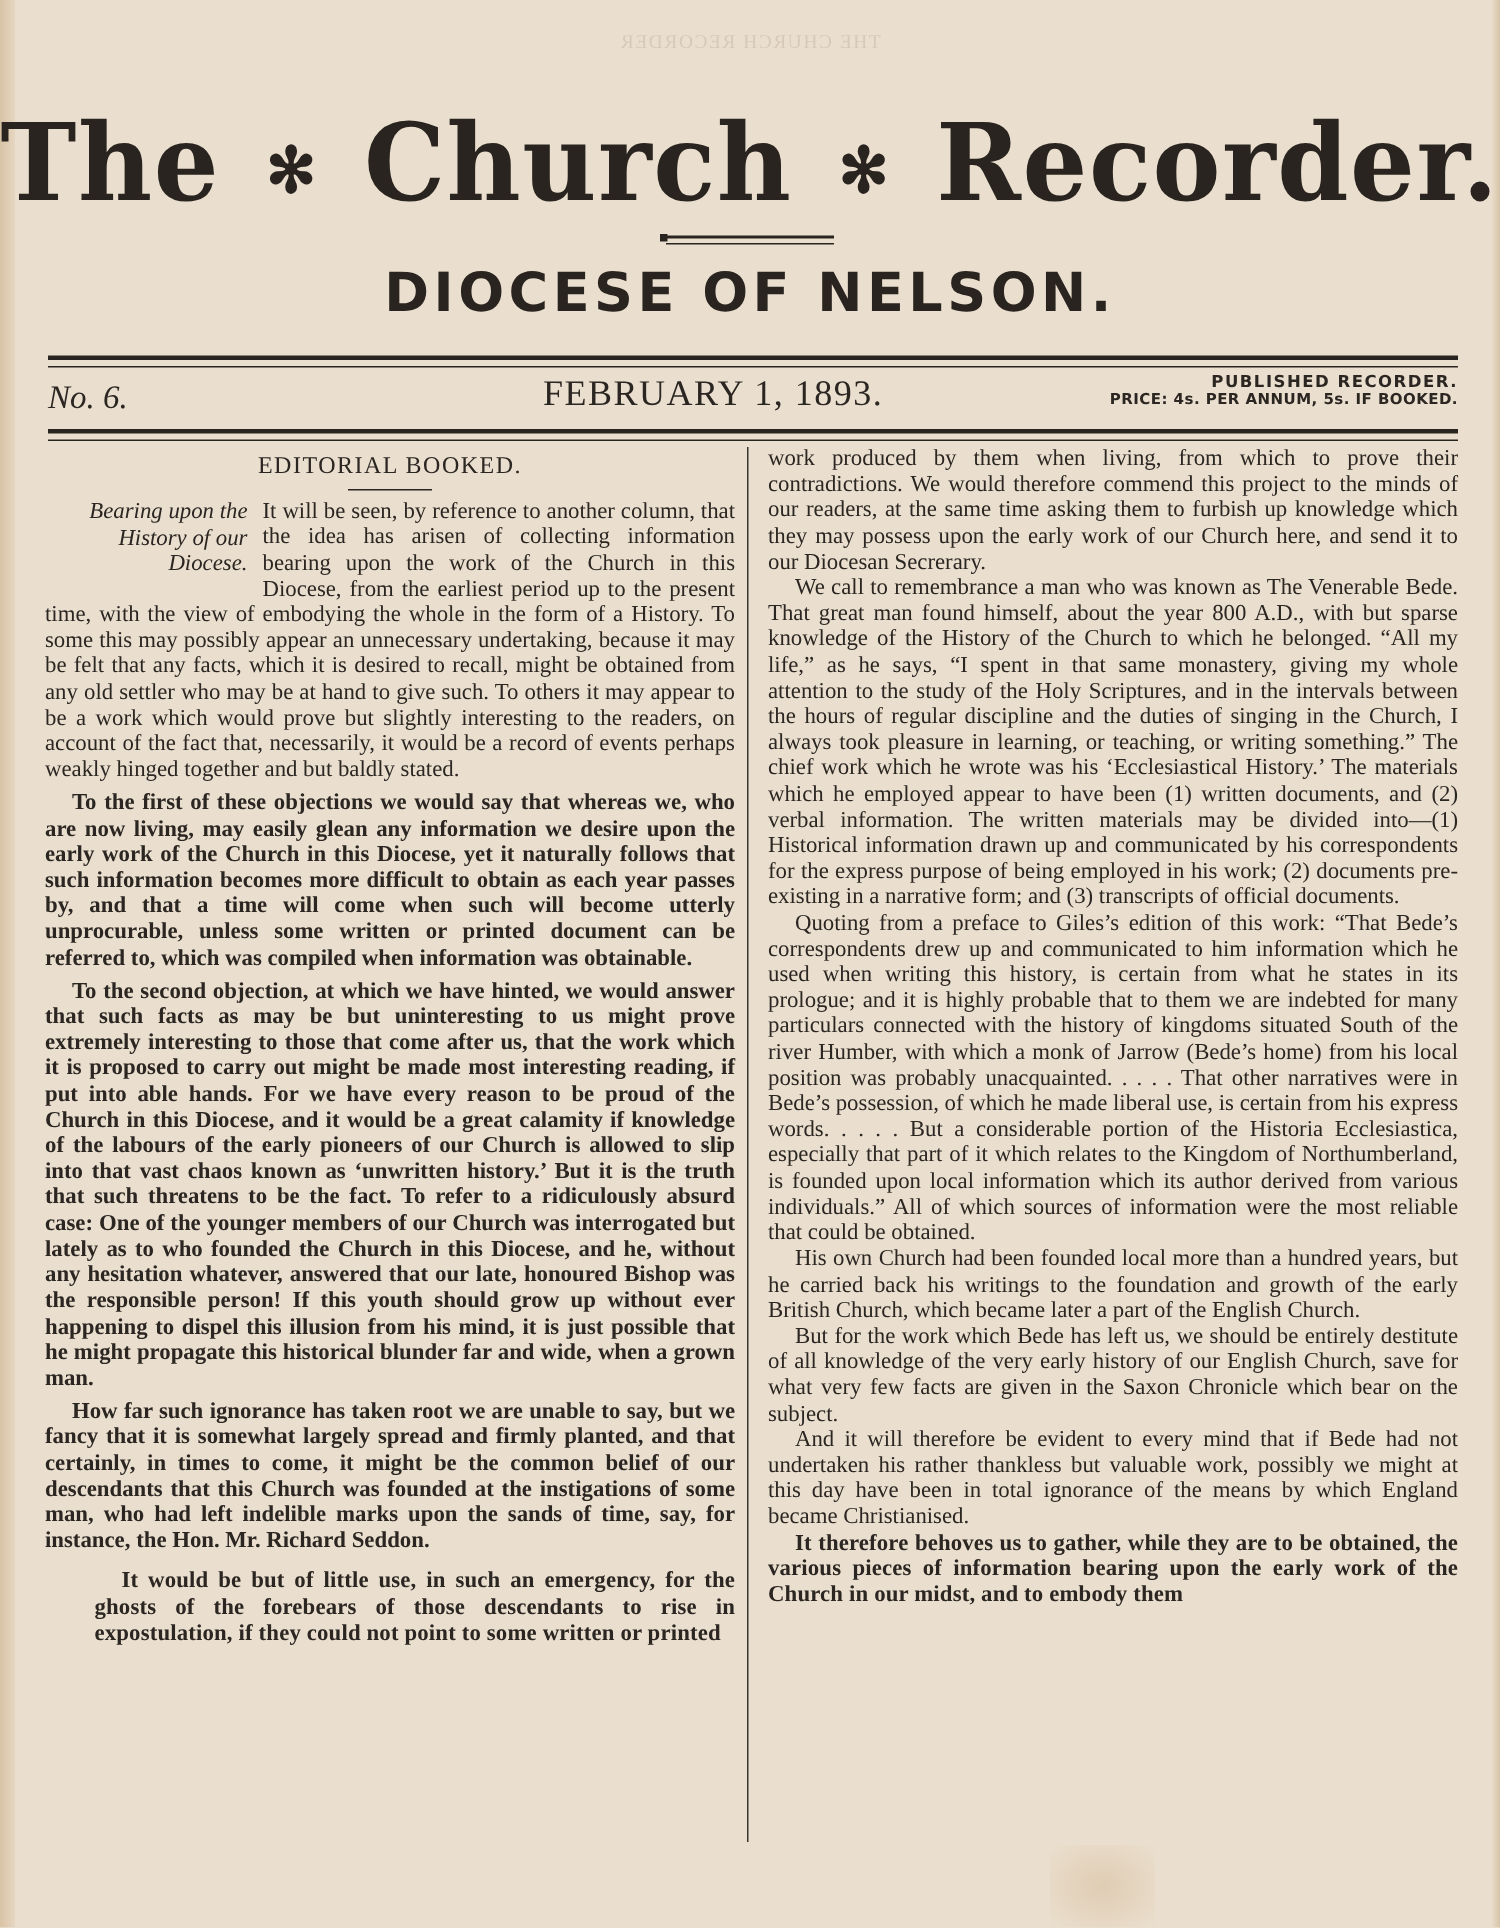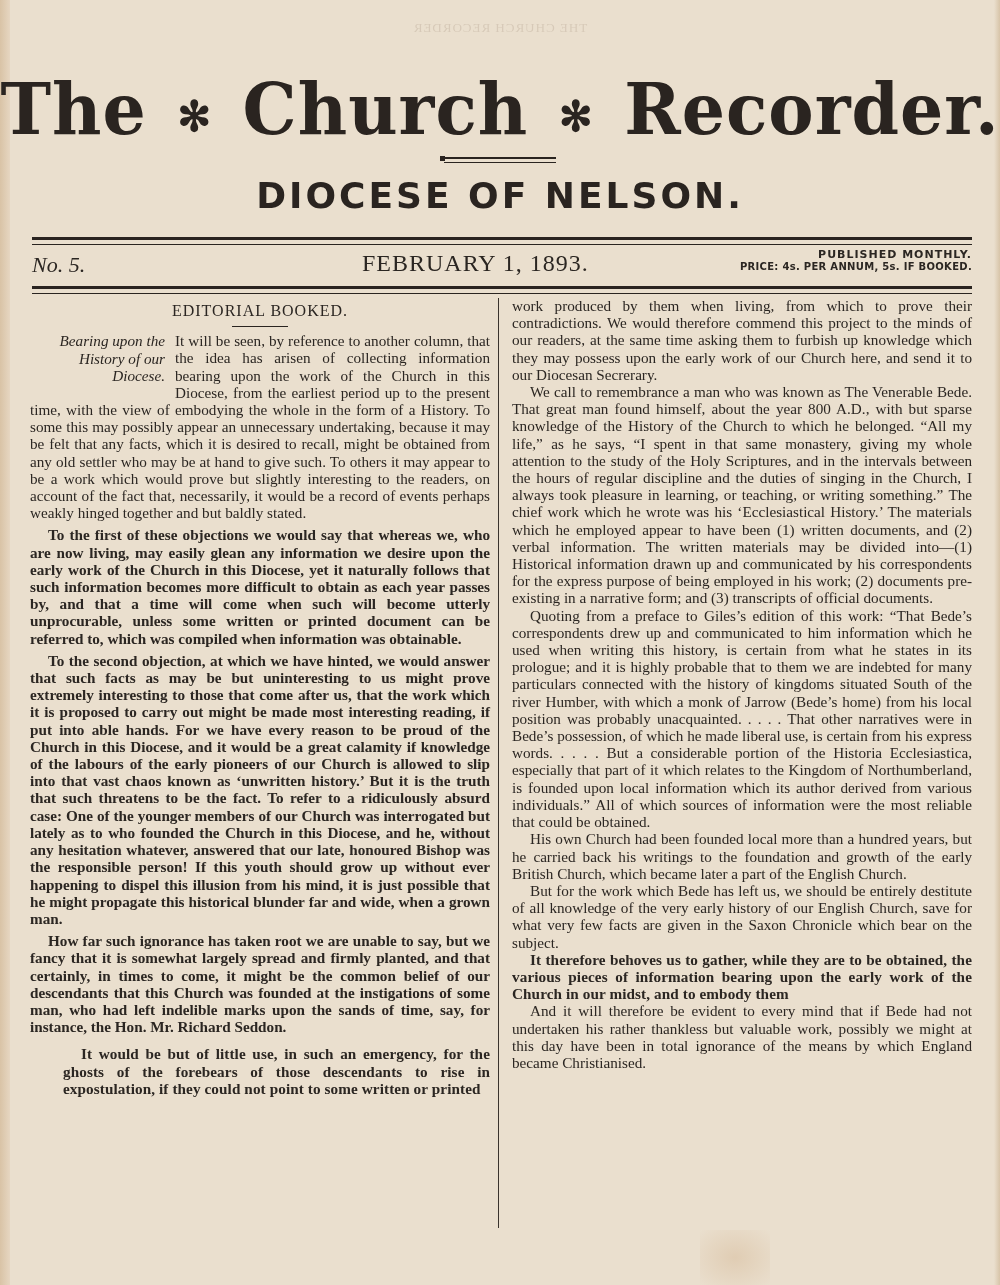--- a/index.html
+++ b/index.html
@@ -113,24 +113,24 @@
     <span class="star">✻</span>
     <span>Recorder.</span>
   </div>
   <div class="title-rule"></div>
   <div class="diocese">DIOCESE OF NELSON.</div>
 </header>
 
 <div class="rule-double" style="top:237px;"></div>
 
 <div class="dateline">
-  <span class="issue-no">No. 5.</span>
+  <span class="issue-no">No. 6.</span>
   <span class="issue-date">FEBRUARY 1, 1893.</span>
   <div class="pub-info">
-    <div class="l1">PUBLISHED MONTHLY.</div>
+    <div class="l1">PUBLISHED RECORDER.</div>
     <div class="l2">PRICE: 4s. PER ANNUM, 5s. IF BOOKED.</div>
   </div>
 </div>
 
 <div class="rule-double" style="top:286px;"></div>
 
 <section class="col col-left">
   <h2 class="section-heading" style="font-weight:normal;">EDITORIAL BOOKED.</h2>
   <div class="heading-rule"></div>
   <div class="sidenote-block">
@@ -144,17 +144,17 @@
 </section>
 
 <div class="col-divider"></div>
 
 <section class="col col-right">
   <p>work produced by them when living, from which to prove their contradictions. We would therefore commend this project to the minds of our readers, at the same time asking them to furbish up knowledge which they may possess upon the early work of our Church here, and send it to our Diocesan Secrerary.</p>
   <p class="indent">We call to remembrance a man who was known as The Venerable Bede. That great man found himself, about the year 800 A.D., with but sparse knowledge of the History of the Church to which he belonged. “All my life,” as he says, “I spent in that same monastery, giving my whole attention to the study of the Holy Scriptures, and in the intervals between the hours of regular discipline and the duties of singing in the Church, I always took pleasure in learning, or teaching, or writing something.” The chief work which he wrote was his ‘Ecclesiastical History.’ The materials which he employed appear to have been (1) written documents, and (2) verbal information. The written materials may be divided into—(1) Historical information drawn up and communicated by his correspondents for the express purpose of being employed in his work; (2) documents pre-existing in a narrative form; and (3) transcripts of official documents.</p>
   <p class="indent">Quoting from a preface to Giles’s edition of this work: “That Bede’s correspondents drew up and communicated to him information which he used when writing this history, is certain from what he states in its prologue; and it is highly probable that to them we are indebted for many particulars connected with the history of kingdoms situated South of the river Humber, with which a monk of Jarrow (Bede’s home) from his local position was probably unacquainted. . . . . That other narratives were in Bede’s possession, of which he made liberal use, is certain from his express words. . . . . But a considerable portion of the Historia Ecclesiastica, especially that part of it which relates to the Kingdom of Northumberland, is founded upon local information which its author derived from various individuals.” All of which sources of information were the most reliable that could be obtained.</p>
   <p class="indent">His own Church had been founded local more than a hundred years, but he carried back his writings to the foundation and growth of the early British Church, which became later a part of the English Church.</p>
   <p class="indent">But for the work which Bede has left us, we should be entirely destitute of all knowledge of the very early history of our English Church, save for what very few facts are given in the Saxon Chronicle which bear on the subject.</p>
+  <p class="indent">And it will therefore be evident to every mind that if Bede had not undertaken his rather thankless but valuable work, possibly we might at this day have been in total ignorance of the means by which England became Christianised.</p>
   <p class="indent bold-ish">It therefore behoves us to gather, while they are to be obtained, the various pieces of information bearing upon the early work of the Church in our midst, and to embody them</p>
-  <p class="indent">And it will therefore be evident to every mind that if Bede had not undertaken his rather thankless but valuable work, possibly we might at this day have been in total ignorance of the means by which England became Christianised.</p>
 </section>
 
 <div class="stain"></div>
 
 </body></html>

